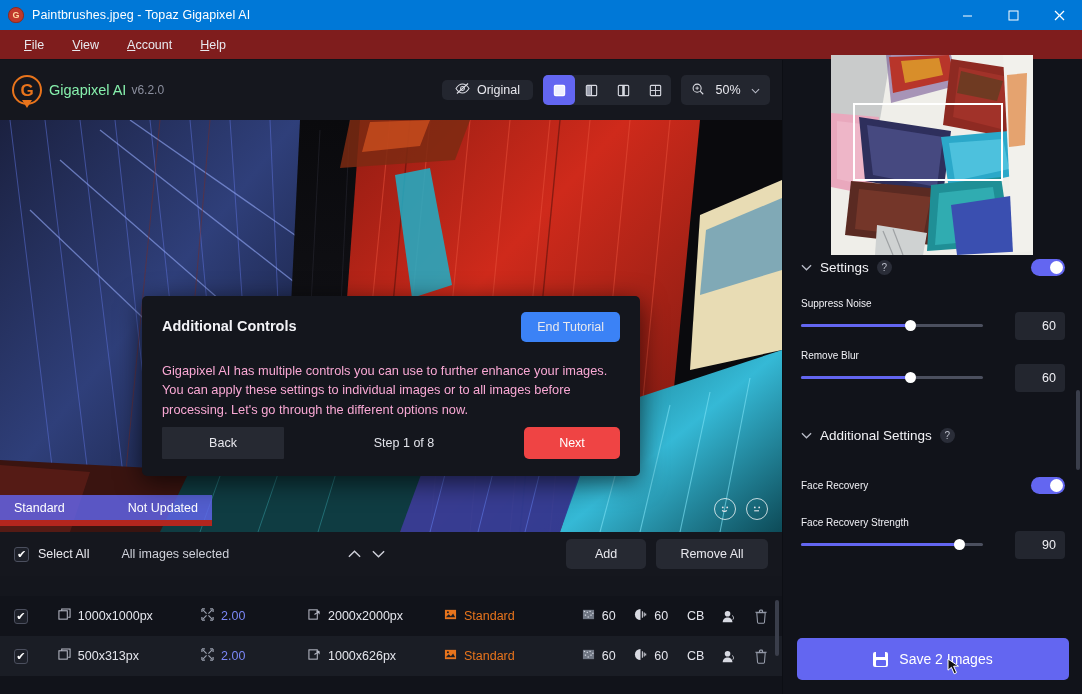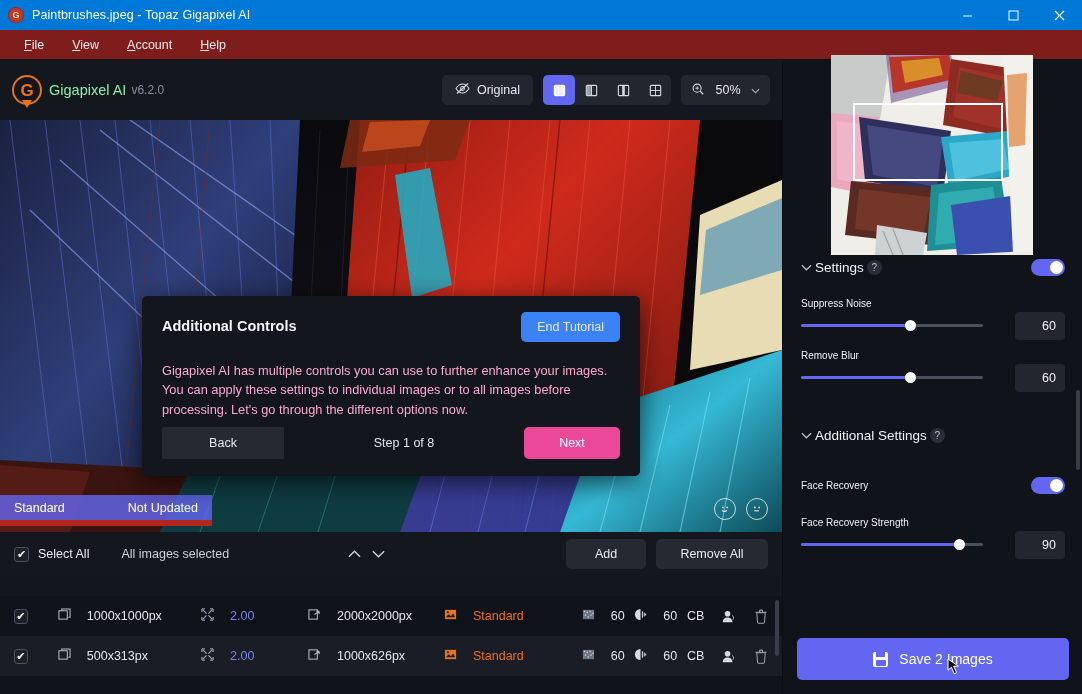--- a/index.html
+++ b/index.html
@@ -59,21 +59,21 @@
     content:''; position:absolute; bottom:-5px; left:50%; transform:translateX(-50%);
     width:0;height:0;border-left:5px solid transparent;border-right:5px solid transparent;
     border-top:8px solid #e8741c;
   }
   .logo-g { font-size: 17px; color: #e8741c; font-weight: bold; line-height: 1; }
   .logo-text { margin-left: 7px; font-size: 14.5px; color: #86efac; }
   .logo-ver { font-size: 12px; color: #8b8f9e; margin-left: 5px; }
 
   .tb-right { margin-left: auto; display: flex; align-items: center; gap: 10px; margin-right: 12px; }
   .orig-btn {
-    height: 30px; background: #23262f; border-radius: 5px; display: flex; align-items: center;
+    height: 20px; background: #23262f; border-radius: 5px; display: flex; align-items: center;
     gap: 7px; padding: 0 13px; color: #e8e8ee; font-size: 12.5px;
   }
   .viewmodes { display: flex; background: #23262f; border-radius: 5px; height: 30px; align-items: center; }
   .vm {
     width: 32px; height: 30px; display: flex; align-items: center; justify-content: center;
     border-radius: 5px;
   }
   .vm.active { background: #6366f1; }
   .zoomctl {
     height: 30px; background: #23262f; border-radius: 5px; display: flex; align-items: center;
@@ -121,21 +121,21 @@
   .dlg-foot {
     position: absolute; left: 20px; right: 20px; bottom: 17px;
     display: flex; align-items: center; justify-content: space-between;
   }
   .dlg-back {
     background: #262932; color: #e8e8ee; font-size: 12.5px;
     border-radius: 1px; padding: 9px 0; width: 122px; text-align: center;
   }
   .dlg-step { font-size: 12.5px; color: #e2e3ea; }
   .dlg-next {
-    background: #ec4899; color: #ffffff; font-size: 12.5px;
+    background: #ef4444; color: #ffffff; font-size: 12.5px;
     border-radius: 5px; padding: 9px 0; width: 96px; text-align: center;
   }
 
   
   .list-bar {
     position: absolute; top: 532px; left: 0; width: 782px; height: 44px;
     background: #15171e; display: flex; align-items: center; padding: 0 14px;
   }
   .chk {
     width: 15px; height: 15px; border-radius: 3px; background: #1d2029;
@@ -153,21 +153,21 @@
   }
   .lb-btn.wide { width: 112px; }
 
   
   .rows { position: absolute; top: 596px; left: 0; width: 782px; height: 98px; background: #11131a; }
   .row {
     position: relative; height: 40px; display: flex; align-items: center;
     padding: 0 14px; color: #e4e5ec; font-size: 12.5px;
   }
   .row.alt { background: #1a1d25; }
-  .row .cell { display: flex; align-items: center; gap: 16px; }
+  .row .cell { display: flex; align-items: center; gap: 7px; }
   .c-dim  { width: 158px; margin-left: 30px; }
   .c-scale{ width: 118px; }
   .c-out  { width: 150px; }
   .c-model{ width: 152px; color: #e8741c; }
   .c-noise{ width: 58px; }
   .c-blur { width: 58px; }
   .c-cb   { width: 38px; }
   .c-face { width: 36px; }
   .scale-val { color: #7b86f5; }
   .row-scroll {
@@ -184,21 +184,21 @@
     position: absolute; left: 48px; top: -5px; width: 202px; height: 200px;
     overflow: hidden;
   }
   .nav-img { position: absolute; inset: 0; }
   .nav-rect {
     position: absolute; left: 22px; top: 48px; width: 150px; height: 78px;
     border: 2px solid #ffffff;
   }
   .settings-row {
     position: absolute; top: 192px; left: 0; width: 300px; height: 30px;
-    display: flex; align-items: center; padding: 0 18px; gap: 3px;
+    display: flex; align-items: center; padding: 0 18px; gap: 8px;
   }
   .chev { color: #b9bcc8; font-size: 11px; }
   .s-title { font-size: 13.5px; color: #f2f2f6; }
   .help {
     width: 15px; height: 15px; border-radius: 50%; background: #2a2d38;
     color: #b9bcc8; font-size: 10px; display: flex; align-items: center; justify-content: center;
   }
   .toggle {
     width: 34px; height: 17px; border-radius: 9px; background: #6366f1; position: relative;
   }

